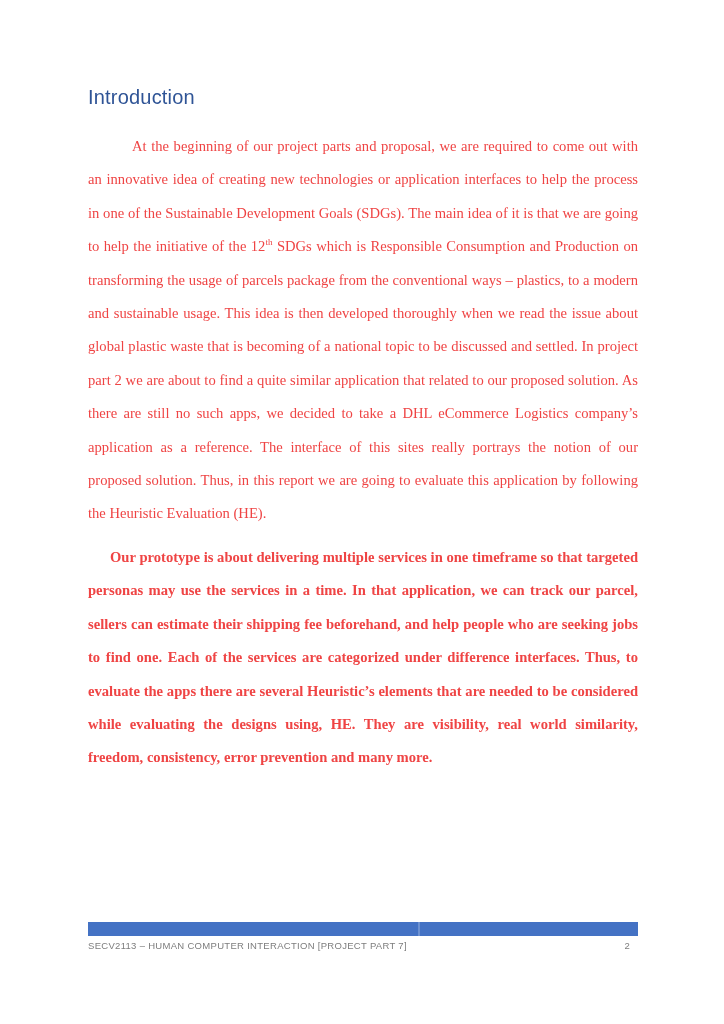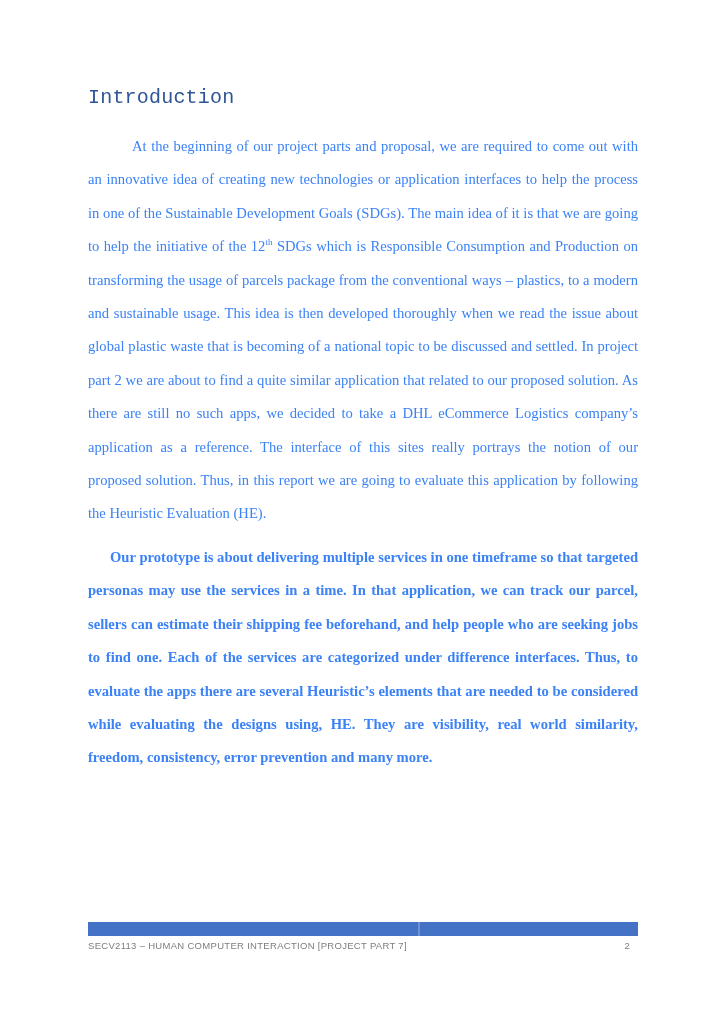--- a/index.html
+++ b/index.html
@@ -13,21 +13,21 @@
     height: 1024px;
     background: #ffffff;
     overflow: hidden;
     font-family: "Liberation Serif", serif;
   }
   .heading {
     position: absolute;
     left: 88px;
     top: 86px;
     margin: 0;
-    font-family: Liberation Mono, monospace;
+    font-family: Liberation Sans, sans-serif;
     font-size: 20px;
     font-weight: 400;
     color: #2F5496;
     letter-spacing: 0.2px;
   }
   .content {
     position: absolute;
     left: 88px;
     top: 130px;
     width: 550px;
@@ -79,21 +79,21 @@
     padding-right: 8px;
   }
 </style>
 </head>
 <body>
 
 <div class="page">
 
   <h1 class="heading" style="color: rgb(47, 84, 150);">Introduction</h1>
 
-  <div class="content" style="color: #3b82f6;">
+  <div class="content" style="color: #ef4444;">
       <p class="para indent-lg"><span>At the beginning of our project parts and proposal, we are required to come out with an innovative idea of creating new technologies or application interfaces to help the process in one of the Sustainable Development Goals (SDGs). The main idea of it is that we are going to help the initiative of the 12</span><span class="sup">th</span><span> SDGs which is Responsible Consumption and Production on transforming the usage of parcels package from the conventional ways – plastics, to a modern and sustainable usage. This idea is then developed thoroughly when we read the issue about global plastic waste that is becoming of a national topic to be discussed and settled. In project part 2 we are about to find a quite similar application that related to our proposed solution. As there are still no such apps, we decided to take a DHL eCommerce Logistics company’s application as a reference. The interface of this sites really portrays the notion of our proposed solution. Thus, in this report we are going to evaluate this application by following the Heuristic Evaluation (HE).</span></p>
       <p class="para indent-sm"><span>Our prototype is about delivering multiple services in one timeframe so that targeted personas may use the services in a time. In that application, we can track our parcel, sellers can estimate their shipping fee beforehand, and help people who are seeking jobs to find one. Each of the services are categorized under difference interfaces. Thus, to evaluate the apps there are several Heuristic’s elements that are needed to be considered while evaluating the designs using, HE. They are visibility, real world similarity, freedom, consistency, error prevention and many more.</span></p>
     </div>
 
   <div class="footer-bar" style="background: rgb(68, 114, 196);">
     <div class="bar-divider"></div>
   </div>
 
   <div class="footer-row" style="color: rgb(125, 125, 125);">
     <span>SECV2113 – HUMAN COMPUTER INTERACTION [PROJECT PART 7]</span>

